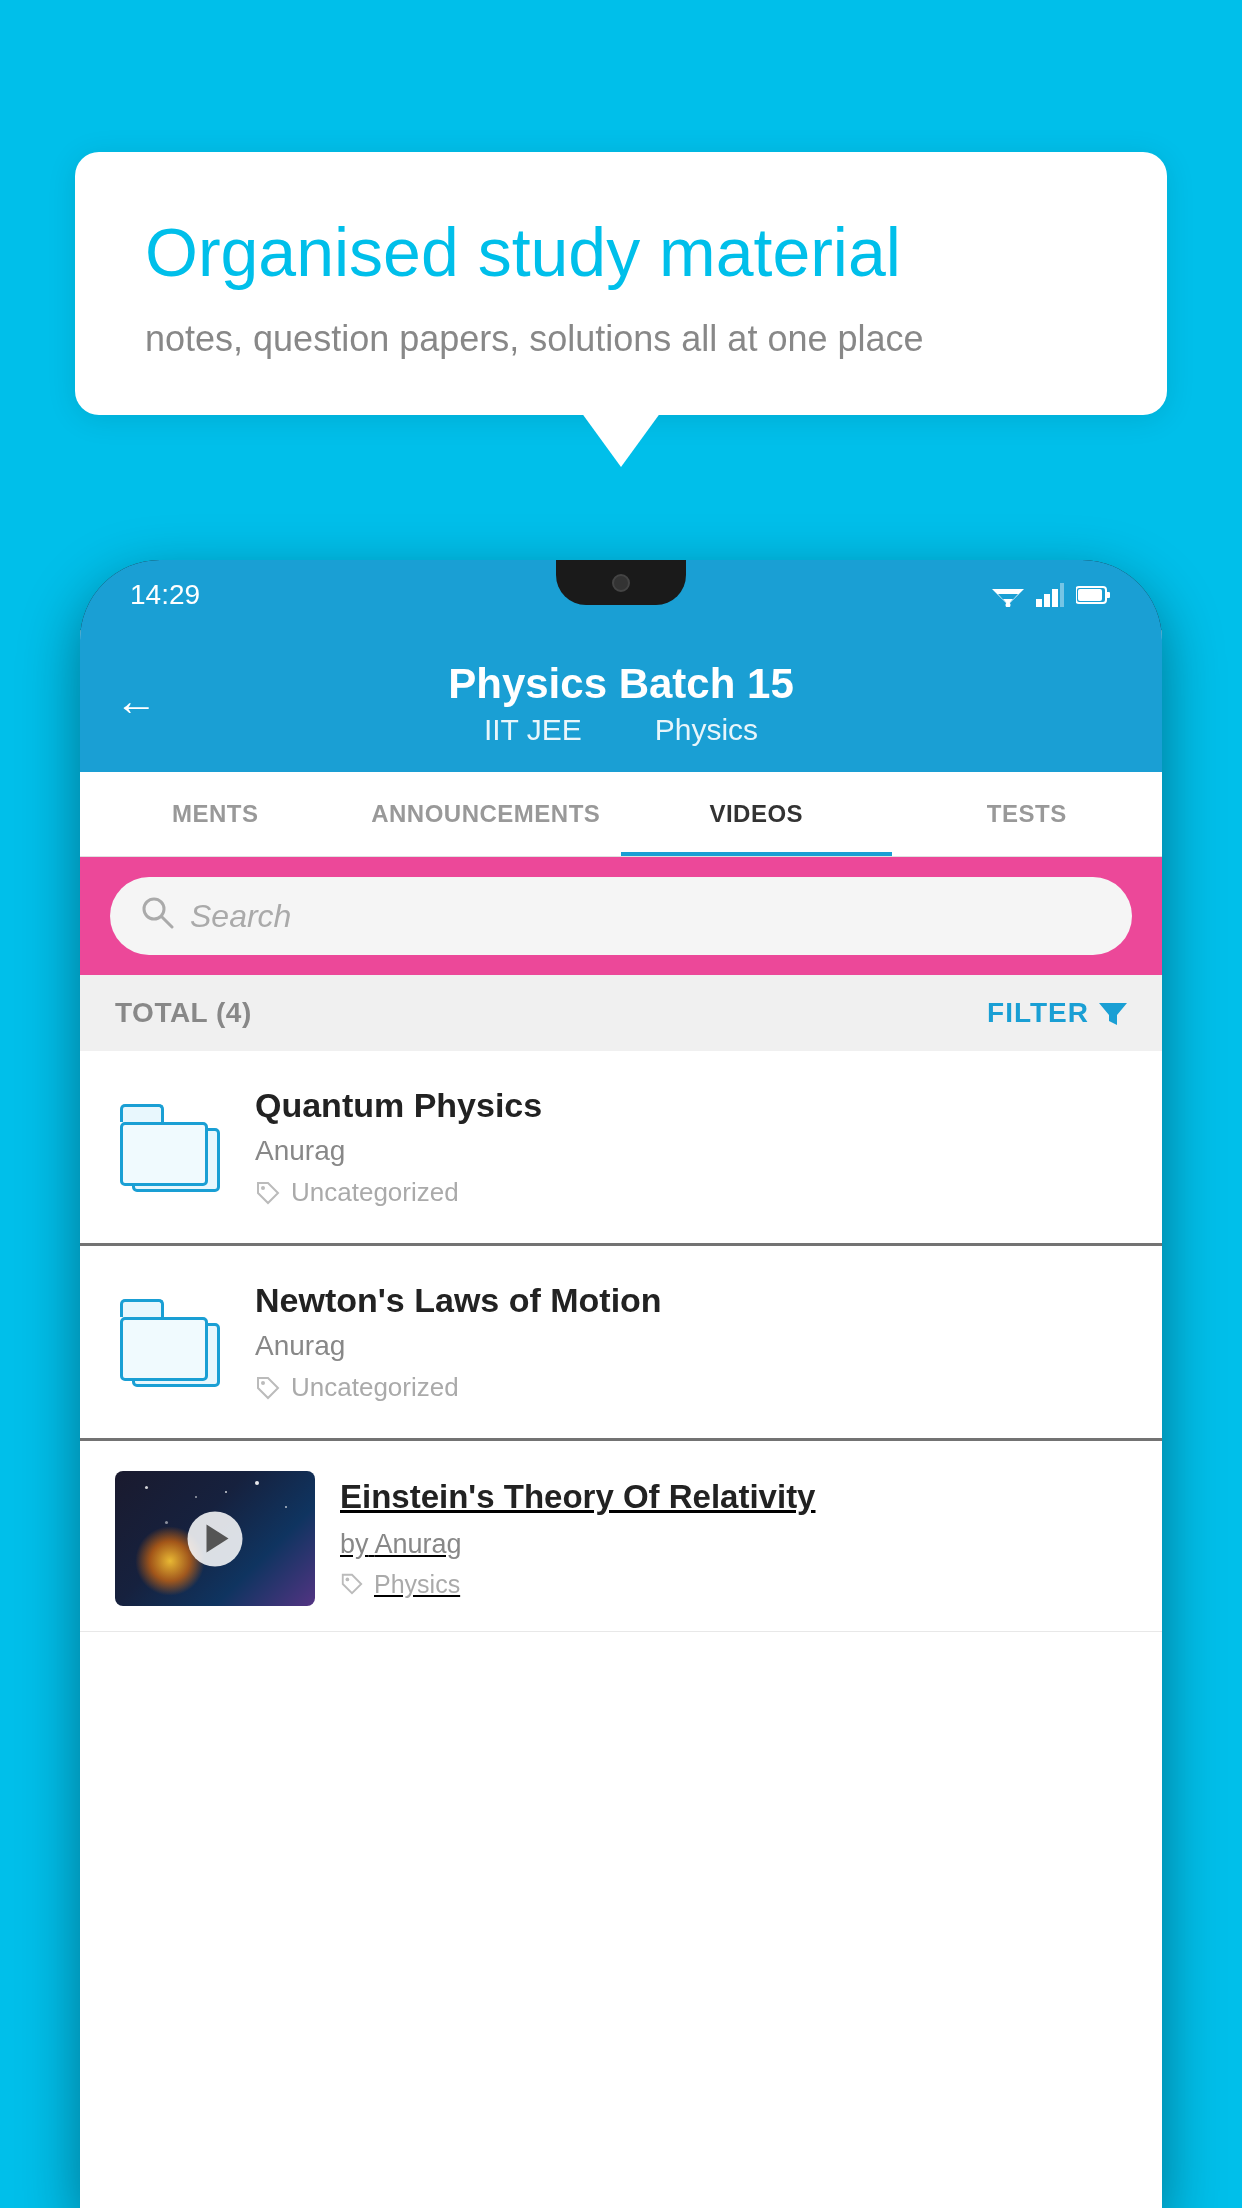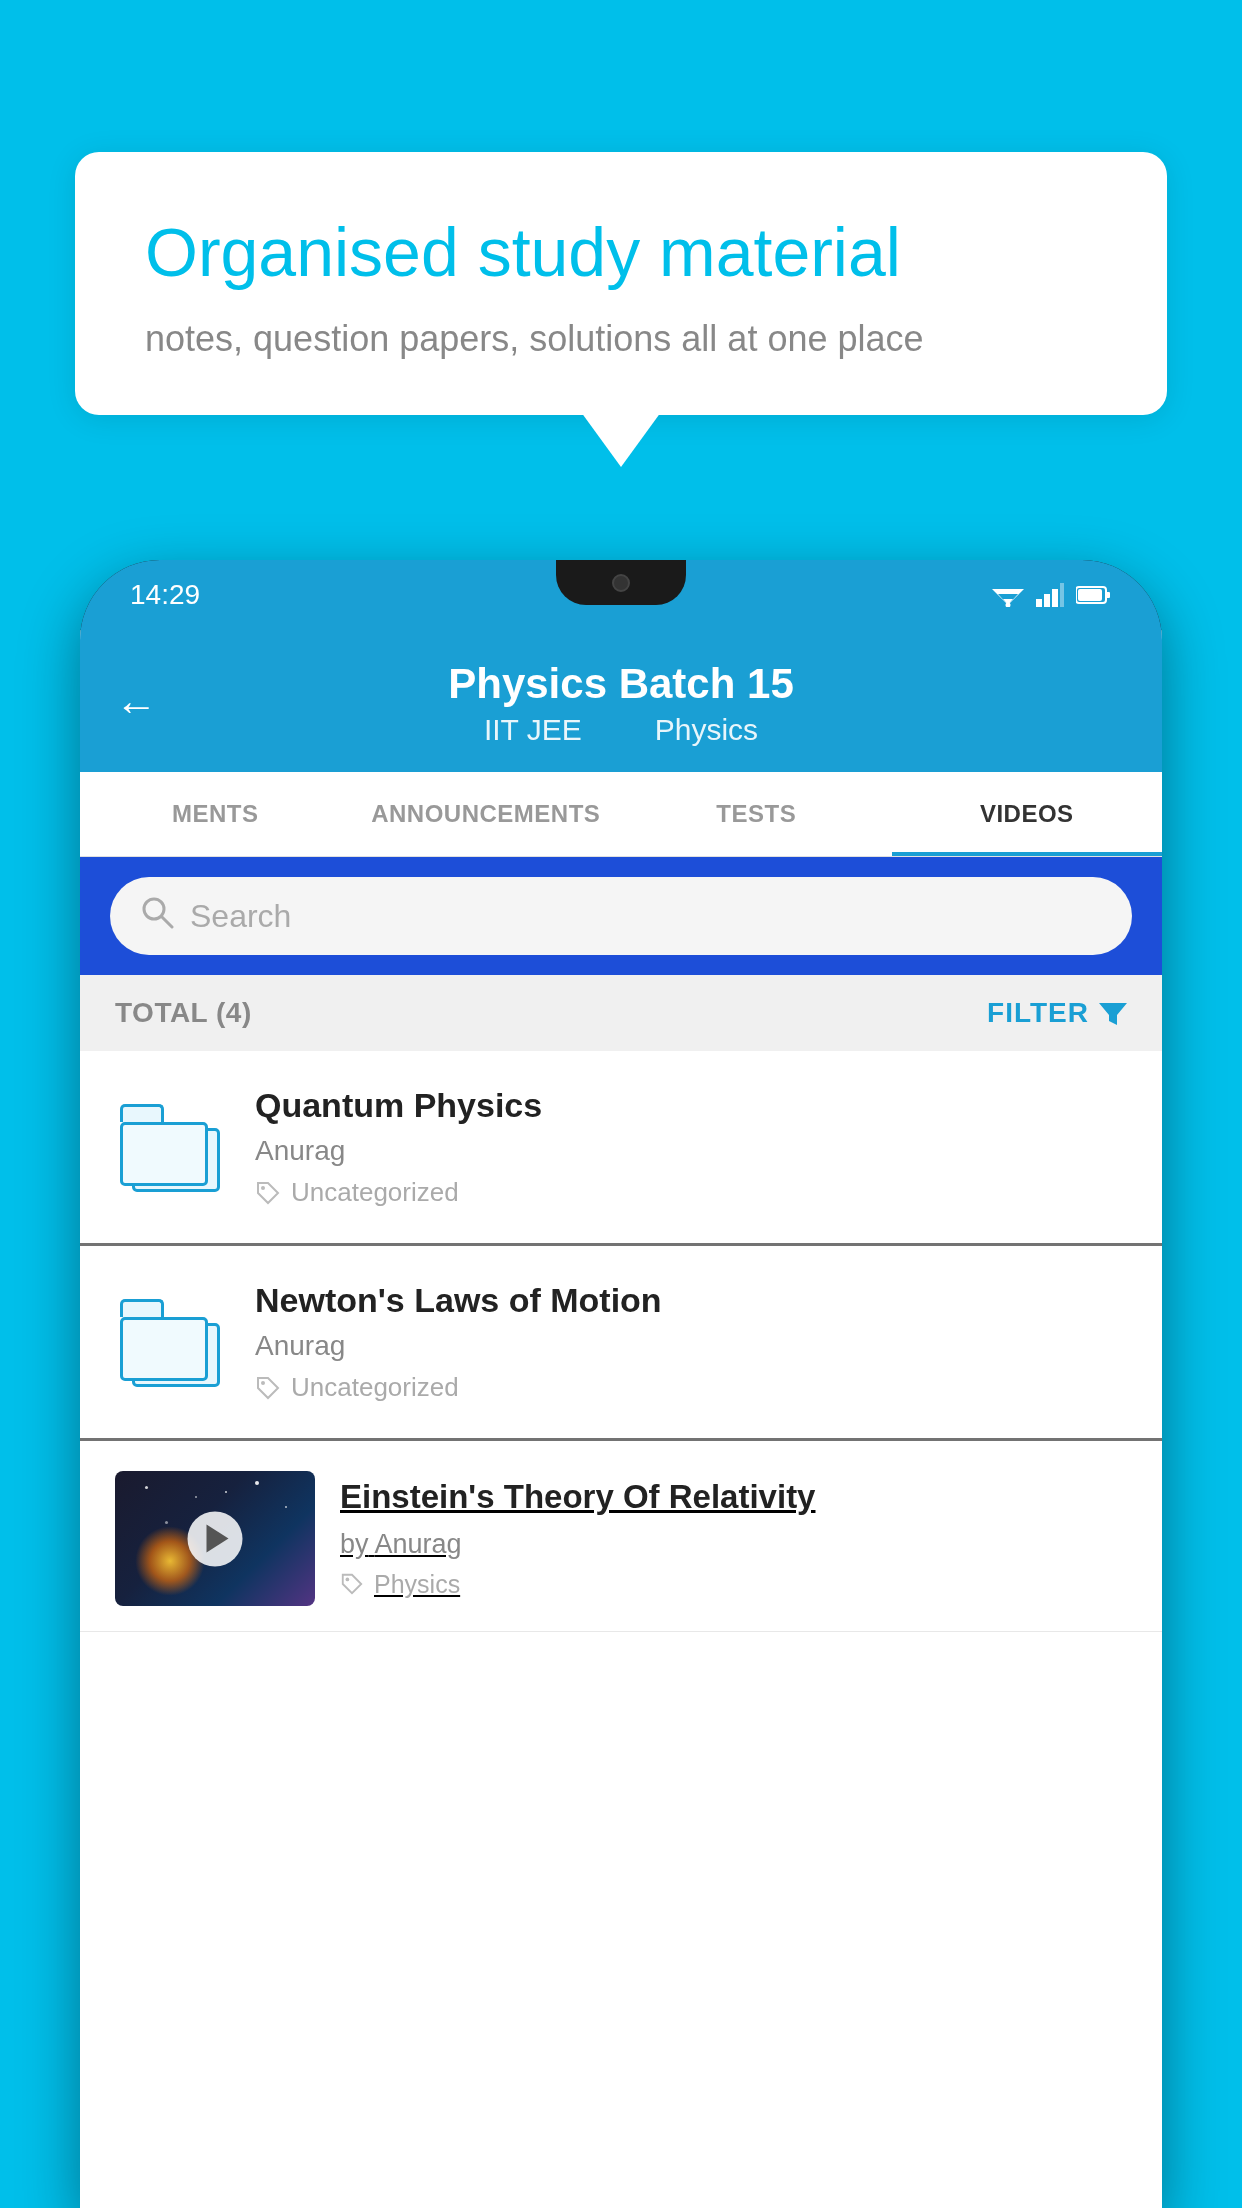--- a/index.html
+++ b/index.html
@@ -185,21 +185,22 @@
       bottom: 0;
       left: 0;
       right: 0;
       height: 4px;
       background: #1a9fd4;
     }
 
     
     .search-bar {
       padding: 20px 30px;
-      background: #1d4ed8;
+      background: #ec4899;
+      font-style: italic;
     }
 
     .search-input-wrap {
       display: flex;
       align-items: center;
       background: #f5f5f5;
       border-radius: 50px;
       padding: 18px 30px;
       gap: 16px;
     }
@@ -437,25 +438,25 @@
       </div>
     </div>
 
     <div class="tabs">
       <div class="tab">
         <span>MENTS</span>
       </div>
       <div class="tab">
         <span>ANNOUNCEMENTS</span>
       </div>
+      <div class="tab active">
+        <span>VIDEOS</span>
+      </div>
       <div class="tab">
         <span>TESTS</span>
-      </div>
-      <div class="tab active">
-        <span>VIDEOS</span>
       </div>
     </div>
 
     <div class="search-bar">
       <div class="search-input-wrap">
         <span class="search-icon-svg">
           <svg width="34" height="34" viewBox="0 0 34 34">
             <circle cx="14" cy="14" r="10" stroke="#aaa" stroke-width="3" fill="none"></circle>
             <line x1="22" y1="22" x2="32" y2="32" stroke="#aaa" stroke-width="3" stroke-linecap="round"></line>
           </svg>

